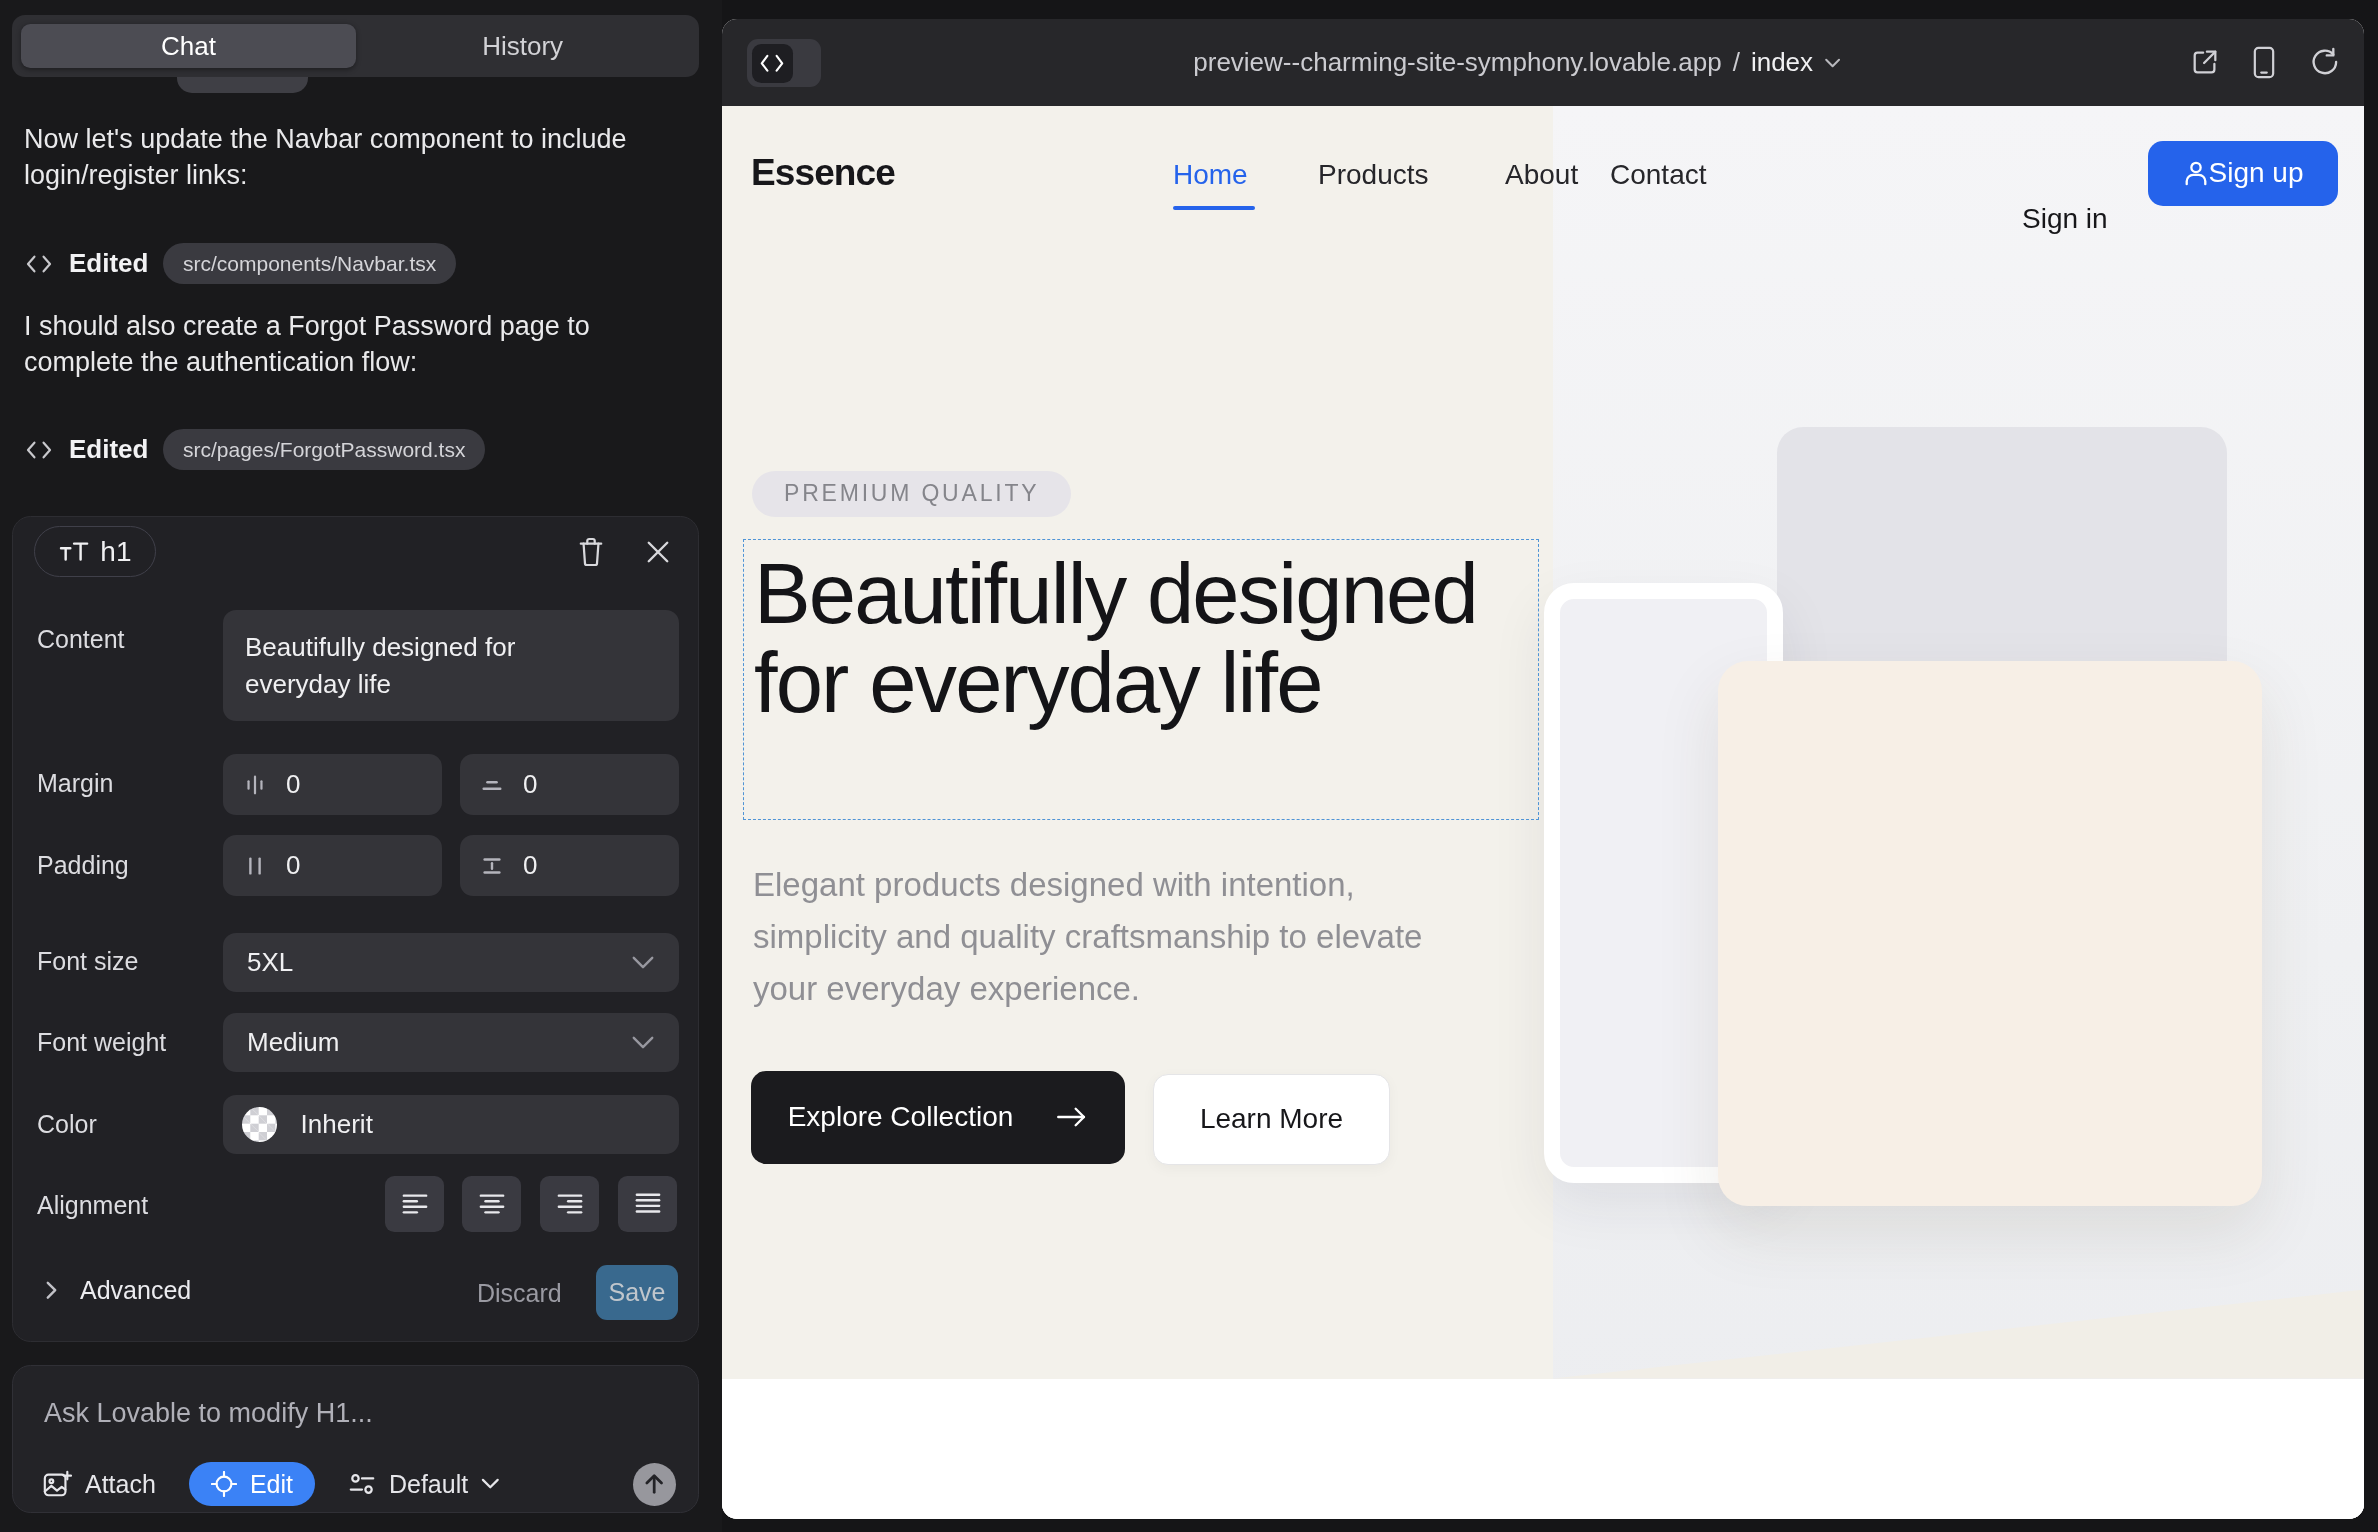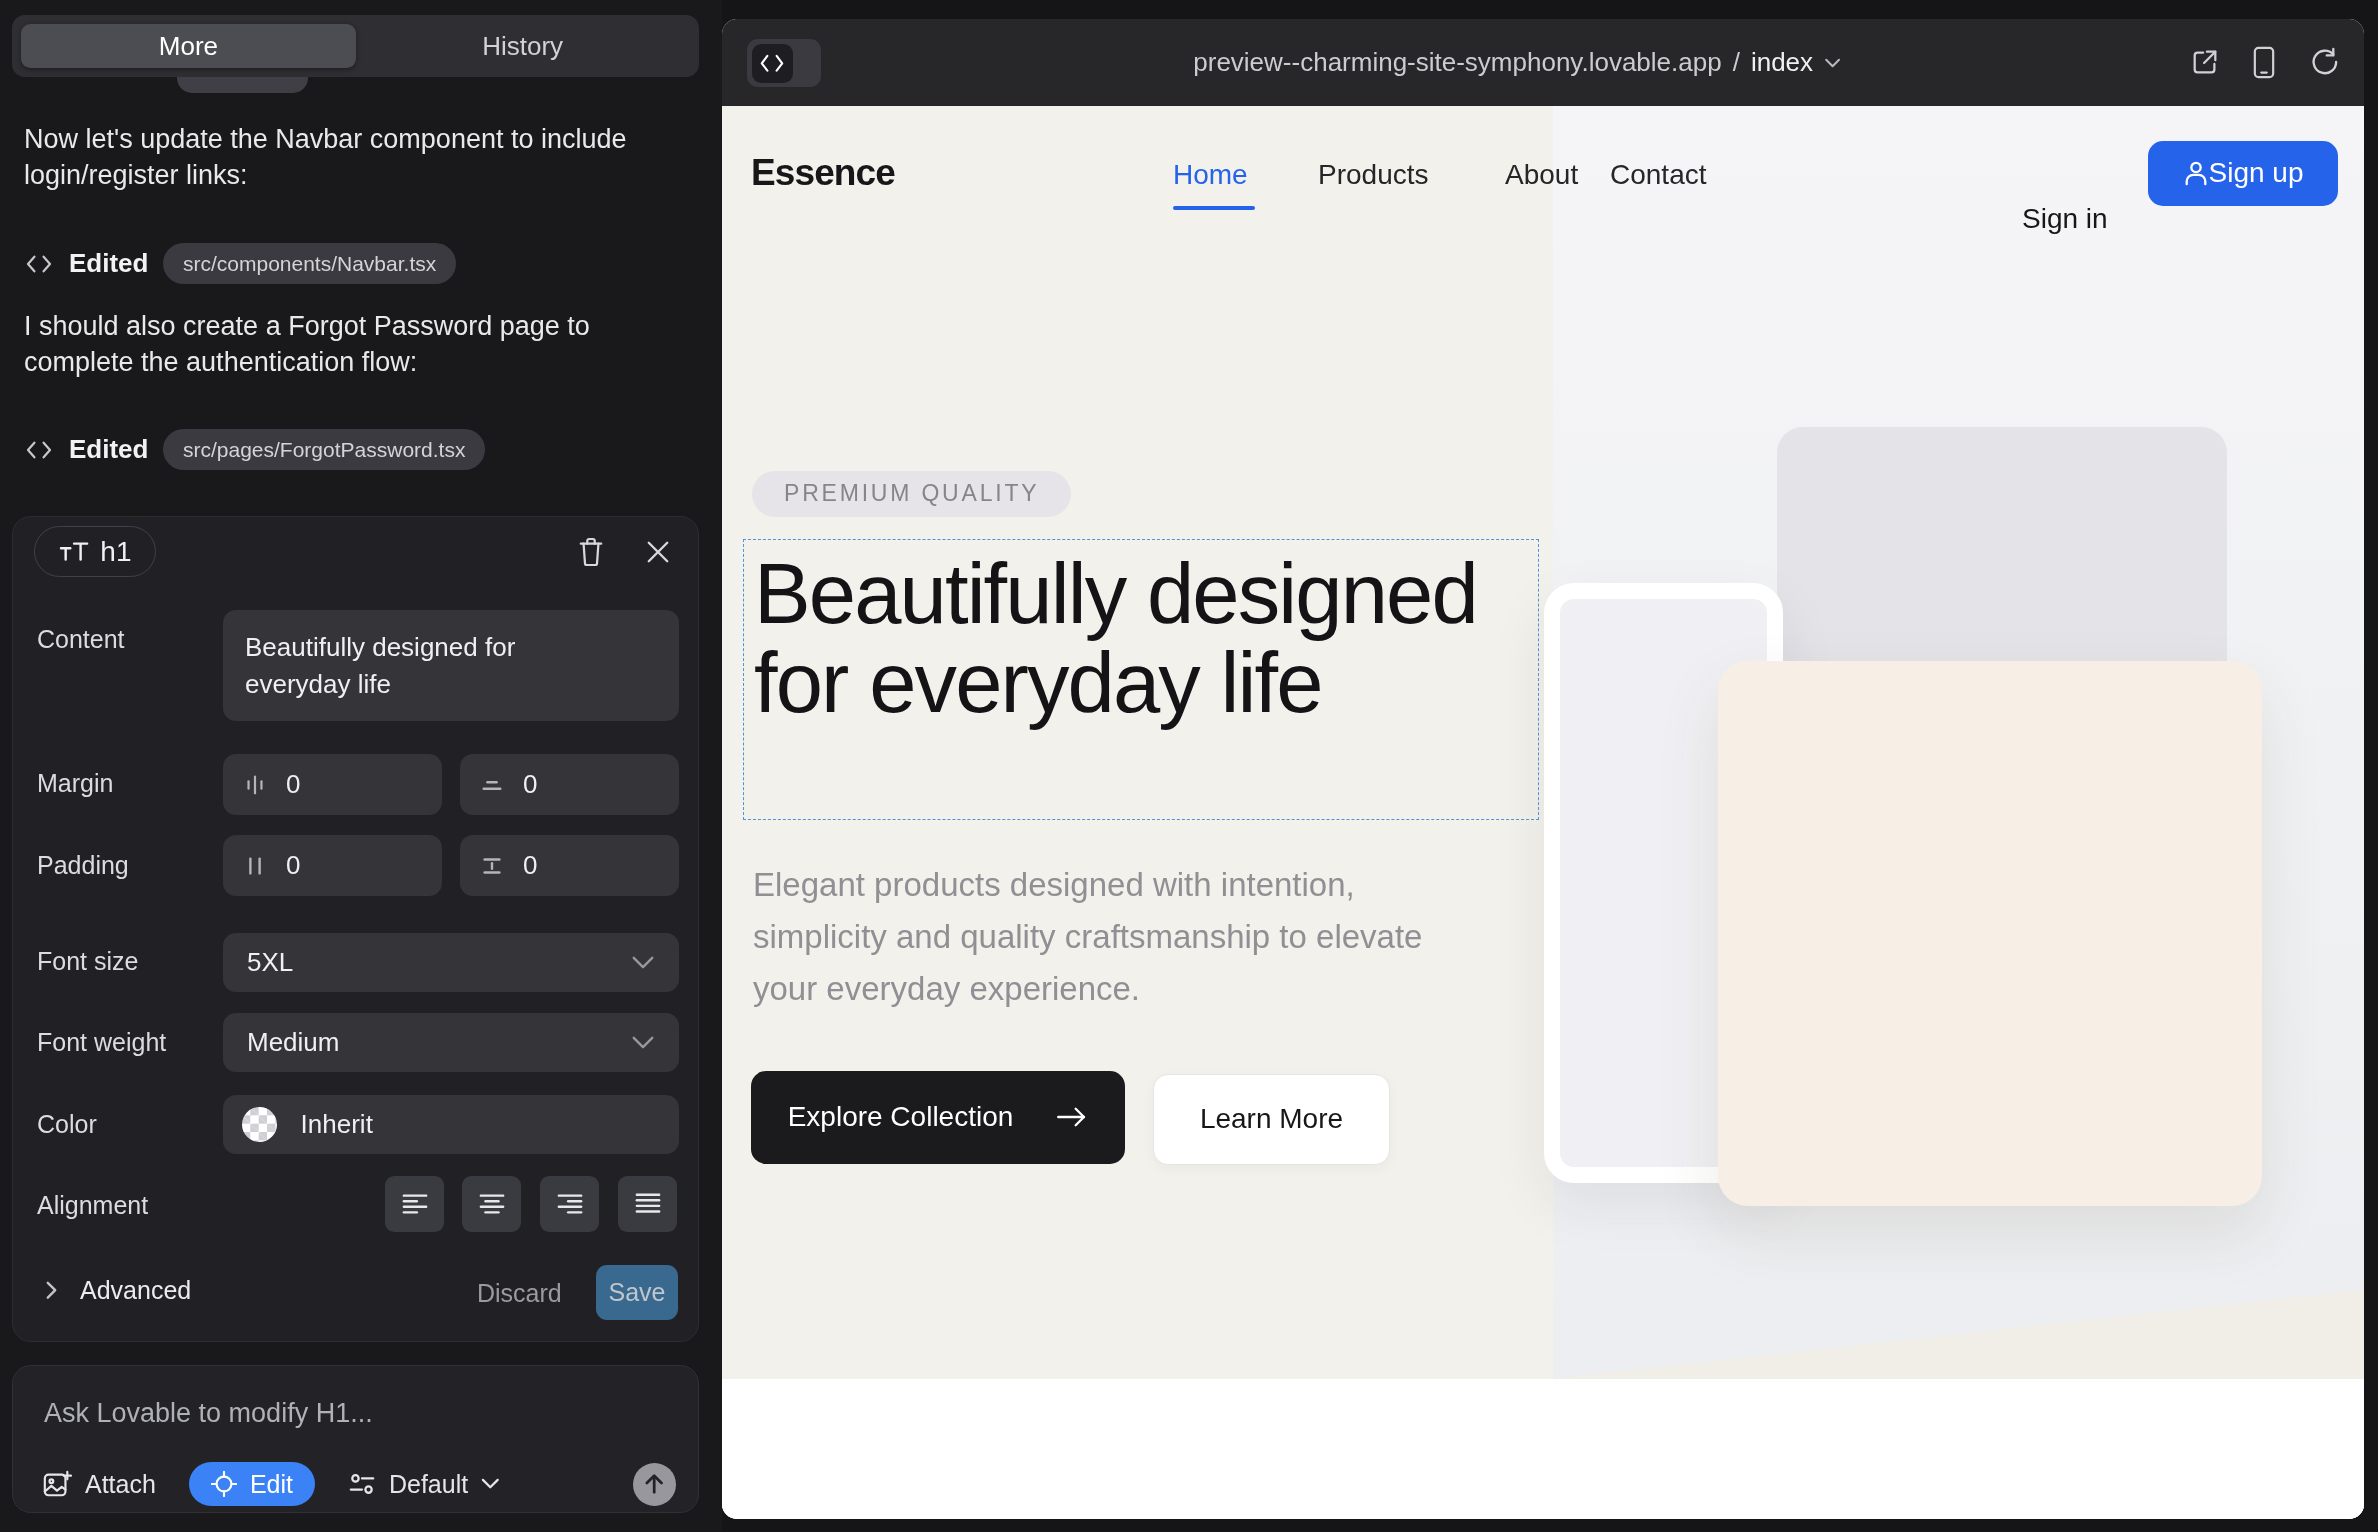--- a/index.html
+++ b/index.html
@@ -112,21 +112,21 @@
 </head>
 <body>
 
 <div class="sidebar">
 
   <div class="collapsed-pill">
     <div class="dots">··</div>
   </div>
 
   <div class="tabs">
-    <div class="tab active">More</div>
+    <div class="tab active">Chat</div>
     <div class="tab">History</div>
   </div>
 
   <div class="msg msg1">Now let's update the Navbar component to include login/register links:</div>
 
   <div class="edit-row edit-row1">
     <span class="code-ic">
       <svg width="30" height="22" viewBox="0 0 32 24" fill="none" stroke="currentColor" stroke-width="2.4" stroke-linecap="round" stroke-linejoin="round">
           <polyline points="11 4 4 12 11 20"></polyline>
           <polyline points="21 4 28 12 21 20"></polyline>

